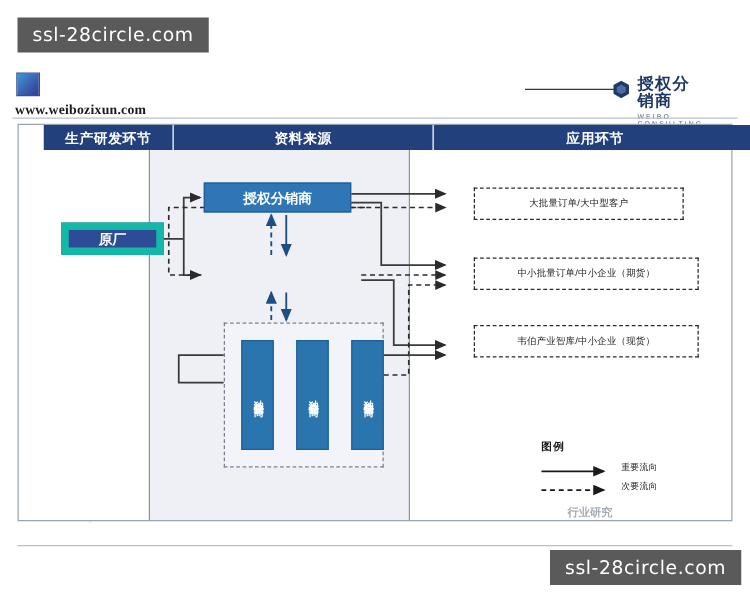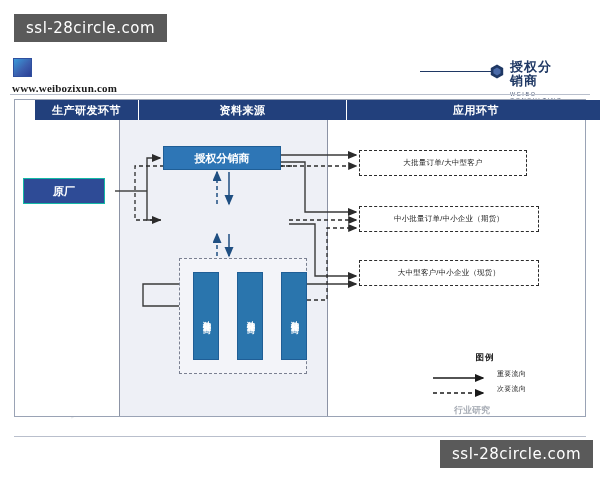--- a/index.html
+++ b/index.html
@@ -139,24 +139,24 @@
     position: absolute;
     box-sizing: border-box;
     display: flex;
     align-items: center;
     justify-content: center;
     color: #ffffff;
     font-weight: bold;
     text-align: center;
   }
   #box-oem {
-    left: 8px; top: 78px;
+    left: 34px; top: 78px;
     width: 82px; height: 26px;
     background: #2e4b96;
-    border: 1px solid #14b8a6;
+    border: 6px solid #14b8a6;
     font-size: 11px;
   }
   #box-auth {
     left: 148px; top: 46px;
     width: 118px; height: 24px;
     background: #2e76b6;
     border: 1px solid #1f5e96;
     font-size: 11px;
   }
   #box-b2b {
@@ -204,36 +204,37 @@
     border: 1.5px dashed #2b2b2b;
     background: #ffffff;
     display: flex;
     align-items: center;
     justify-content: center;
     font-size: 7.5px;
     color: #1a1a1a;
     text-align: center;
     letter-spacing: .2px;
     white-space: nowrap;
+    margin-left: 20px;
   }
   #dbox-big   { left: 344px; top: 50px;  width: 168px; height: 26px; }
   #dbox-fut   { left: 344px; top: 106px; width: 180px; height: 26px; }
   #dbox-spot  { left: 344px; top: 160px; width: 180px; height: 26px; }
 
   
   #legend {
     position: absolute;
     left: 418px; top: 252px;
     width: 104px;
   }
   .legend-title {
     font-size: 8.5px;
     font-weight: bold;
     color: #1a1a1a;
-    text-align: center;
+    text-align: left;
     margin-bottom: 5px;
     letter-spacing: 1px;
   }
   .legend-row {
     display: flex;
     align-items: center;
     margin-bottom: 5px;
   }
   .legend-key { width: 58px; height: 10px; position: relative; }
   .legend-label {
@@ -423,21 +424,21 @@
     <div class="box" id="box-oem">原厂</div>
     <div class="box" id="box-auth">授权分销商</div>
 
     <div class="dash-group"></div>
     <div class="box-vert" id="box-ind1">独立分销商</div>
     <div class="box-vert" id="box-ind2">独立分销商</div>
     <div class="box-vert" id="box-ind3">独立分销商</div>
 
     <div class="dbox" id="dbox-big">大批量订单/大中型客户</div>
     <div class="dbox" id="dbox-fut">中小批量订单/中小企业（期货）</div>
-    <div class="dbox" id="dbox-spot">大中型客户/中小企业（现货）</div>
+    <div class="dbox" id="dbox-spot">韦伯产业智库/中小企业（现货）</div>
 
     <div id="legend">
       <div class="legend-title">图例</div>
 
       <div class="legend-row">
         <div class="legend-key">
           <svg width="58" height="10" viewBox="0 0 58 10">
             <defs>
               <marker id="lah" markerWidth="7" markerHeight="7" refX="6" refY="3" orient="auto">
                 <path d="M0,0 L7,3 L0,6 z" fill="#1a1a1a"></path>

